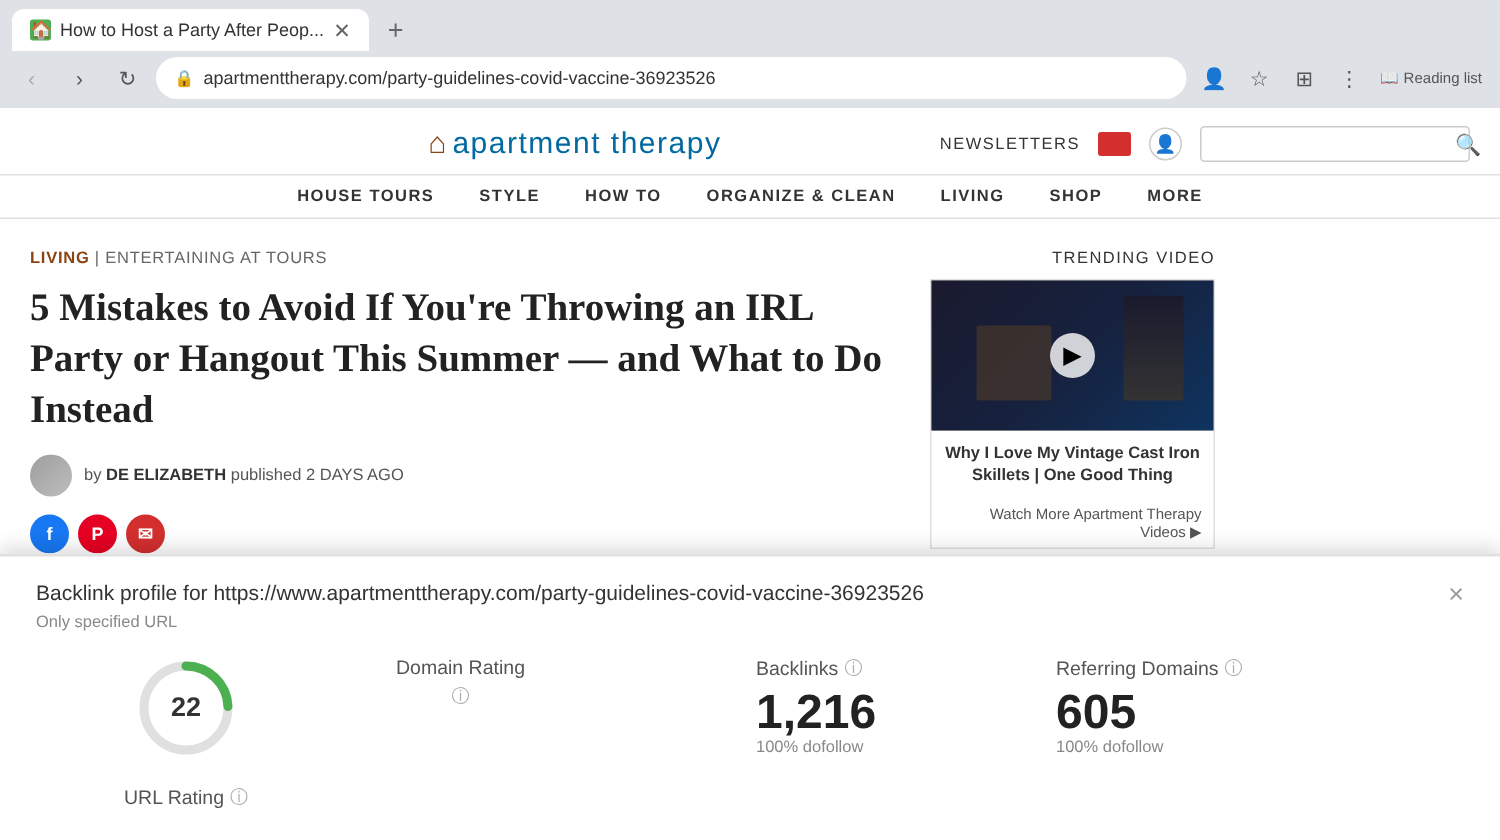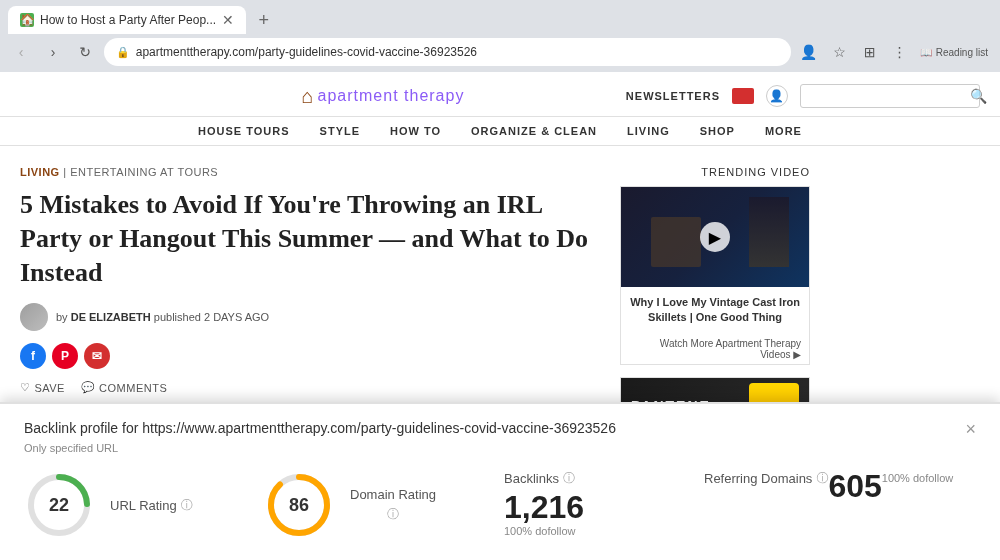--- a/index.html
+++ b/index.html
@@ -23,23 +23,23 @@
     .apps-bar { padding: 2px 8px 4px; font-size: 12px; color: #555; }
 
     
     .website { background: white; overflow: hidden; }
     
     
     .site-header { border-bottom: 1px solid #e0e0e0; padding: 0; }
     .site-header-top { display: flex; align-items: center; justify-content: space-between; padding: 12px 20px 8px; }
     .site-logo { display: flex; align-items: center; gap: 4px; }
     .site-logo-icon { color: #8B4513; font-size: 20px; }
-    .site-logo-text { font-size: 16px; font-weight: 400; color: #8b5cf6; letter-spacing: 1px; }
+    .site-logo-text { font-size: 20px; font-weight: 400; color: #0369a1; letter-spacing: 1px; }
     .header-right { display: flex; align-items: center; gap: 12px; }
-    .newsletters-label { font-size: 11px; font-weight: bold; color: #333; letter-spacing: 1px; }
+    .newsletters-label { font-size: 11px; font-weight: normal; color: #333; letter-spacing: 1px; }
     .newsletter-icon { width: 22px; height: 16px; background: #d32f2f; border-radius: 2px; }
     .user-icon { width: 22px; height: 22px; border-radius: 50%; border: 1px solid #ccc; display: flex; align-items: center; justify-content: center; font-size: 12px; color: #555; cursor: pointer; }
     .search-bar-header { display: flex; align-items: center; border: 1px solid #ccc; border-radius: 3px; padding: 3px 8px; gap: 6px; width: 180px; }
     .search-input-header { border: none; outline: none; font-size: 12px; flex: 1; }
     .search-btn-header { background: none; border: none; cursor: pointer; color: #555; font-size: 14px; }
     
     .site-nav { display: flex; justify-content: center; gap: 30px; padding: 8px 0; border-top: 1px solid #e0e0e0; }
     .nav-item { font-size: 11px; font-weight: bold; color: #333; letter-spacing: 1px; text-transform: uppercase; cursor: pointer; text-decoration: none; }
 
     
@@ -215,62 +215,55 @@
 
 <div class="backlink-panel">
   <div class="backlink-header">
     <span class="backlink-title">Backlink profile for https://www.apartmenttherapy.com/party-guidelines-covid-vaccine-36923526</span>
     <button class="backlink-close">×</button>
   </div>
   <div class="backlink-subtitle">Only specified URL</div>
 
   <div class="metrics-row">
 
-    <div style="display:flex;align-items:center;gap:16px;min-width:200px;">
+    <div style="display:flex;align-items:center;gap:16px;min-width:200px;flex-direction:column;">
       <div style="position:relative;width:70px;height:70px;">
         <svg width="70" height="70" viewBox="0 0 70 70">
           <circle cx="35" cy="35" r="28" fill="none" stroke="#e0e0e0" stroke-width="6"></circle>
           <circle cx="35" cy="35" r="28" fill="none" stroke="#4CAF50" stroke-width="6" stroke-dasharray="175.9" stroke-dashoffset="133" stroke-linecap="round" transform="rotate(-90 35 35)"></circle>
         </svg>
         <div style="position:absolute;top:50%;left:50%;transform:translate(-50%,-50%);font-size:18px;font-weight:bold;color:#333;">22</div>
       </div>
       <div>
         <div style="font-size:13px;color:#555;display:flex;align-items:center;gap:4px;">
           <span>URL Rating</span>
           <span style="color:#aaa;font-size:12px;cursor:pointer;">ⓘ</span>
         </div>
       </div>
     </div>
 
     <div style="display:flex;align-items:center;gap:16px;min-width:200px;">
-      <div style="position:relative;width:70px;height:70px;">
-        <svg width="70" height="70" viewBox="0 0 70 70">
-          <circle cx="35" cy="35" r="28" fill="none" stroke="#e0e0e0" stroke-width="6"></circle>
-          <circle cx="35" cy="35" r="28" fill="none" stroke="#FFA500" stroke-width="6" stroke-dasharray="175.9" stroke-dashoffset="21.1" stroke-linecap="round" transform="rotate(-90 35 35)"></circle>
-        </svg>
-        <div style="position:absolute;top:50%;left:50%;transform:translate(-50%,-50%);font-size:18px;font-weight:bold;color:#333;">86</div>
-      </div>
       <div>
         <div style="font-size:13px;color:#555;display:flex;align-items:center;gap:4px;flex-direction:column;">
           <span>Domain Rating</span>
           <span style="color:#aaa;font-size:12px;cursor:pointer;">ⓘ</span>
         </div>
       </div>
     </div>
 
     <div style="display:flex;flex-direction:column;align-items:flex-start;min-width:160px;">
       <div style="font-size:13px;color:#555;display:flex;align-items:center;gap:4px;margin-bottom:4px;">
         <span>Backlinks</span>
         <span style="color:#aaa;font-size:12px;cursor:pointer;">ⓘ</span>
       </div>
       <div style="font-size:32px;font-weight:bold;color:#222;line-height:1;">1,216</div>
       <div style="font-size:11px;color:#888;margin-top:2px;">100% dofollow</div>
     </div>
 
-    <div style="display:flex;flex-direction:row;align-items:flex-start;min-width:160px;">
+    <div style="display:flex;flex-direction:column;align-items:flex-start;min-width:160px;">
       <div style="font-size:13px;color:#555;display:flex;align-items:center;gap:4px;margin-bottom:4px;">
         <span>Referring Domains</span>
         <span style="color:#aaa;font-size:12px;cursor:pointer;">ⓘ</span>
       </div>
       <div style="font-size:32px;font-weight:bold;color:#222;line-height:1;">605</div>
       <div style="font-size:11px;color:#888;margin-top:2px;">100% dofollow</div>
     </div>
   </div>
 </div>
 

